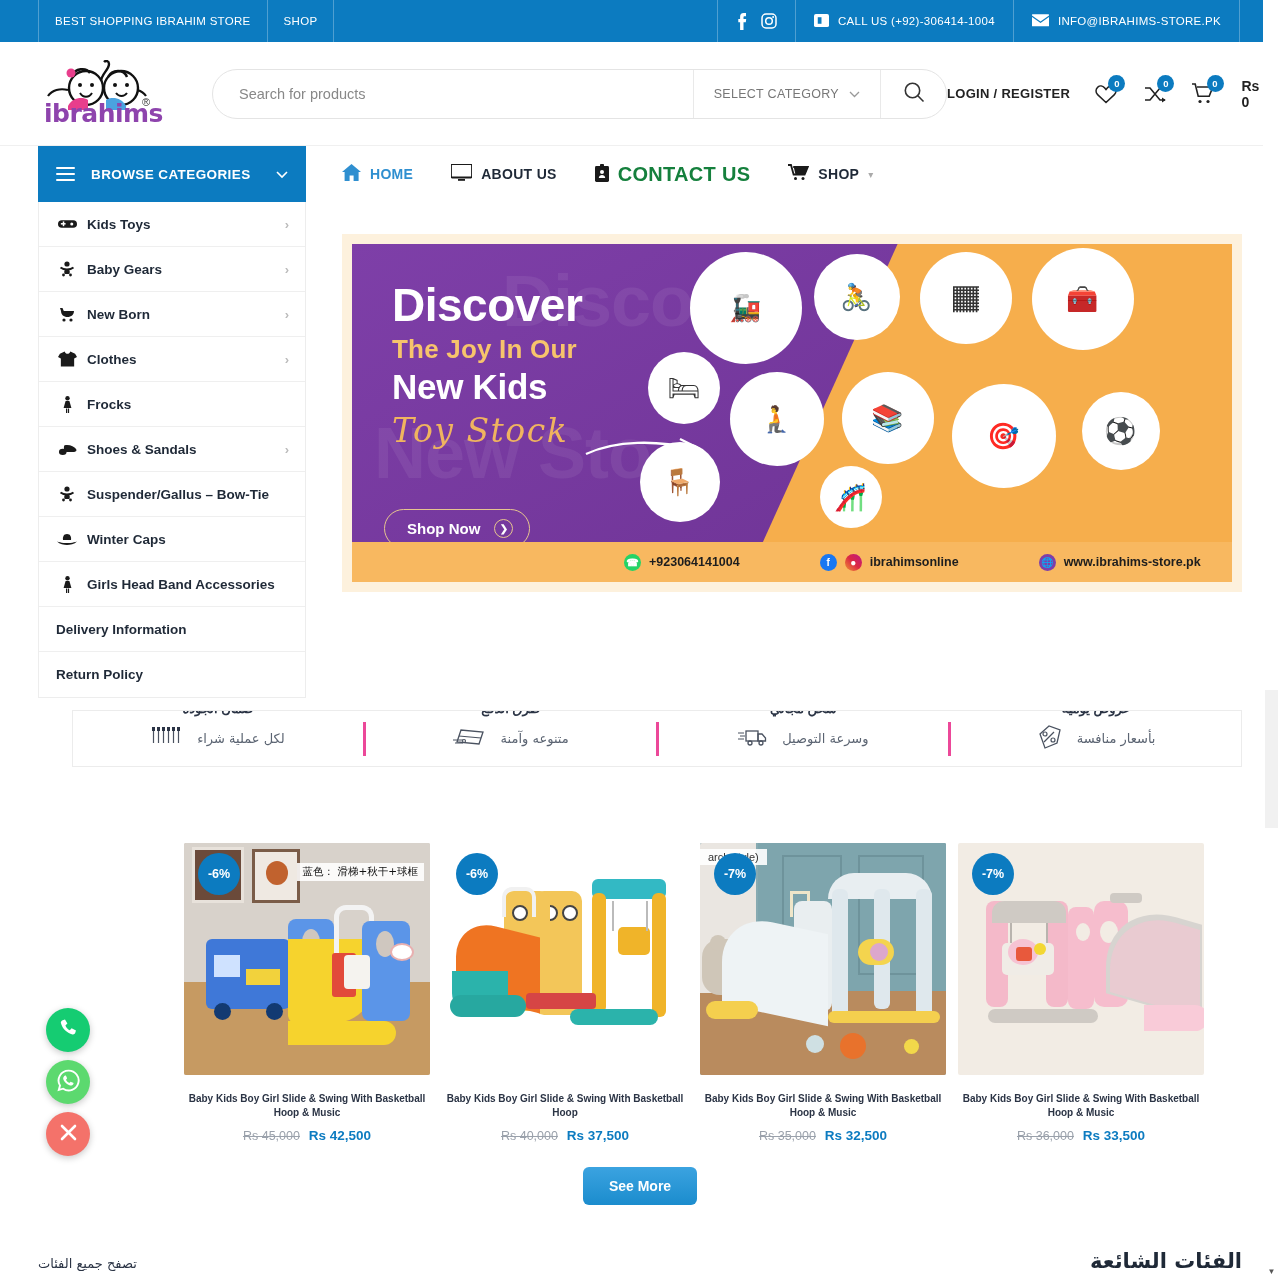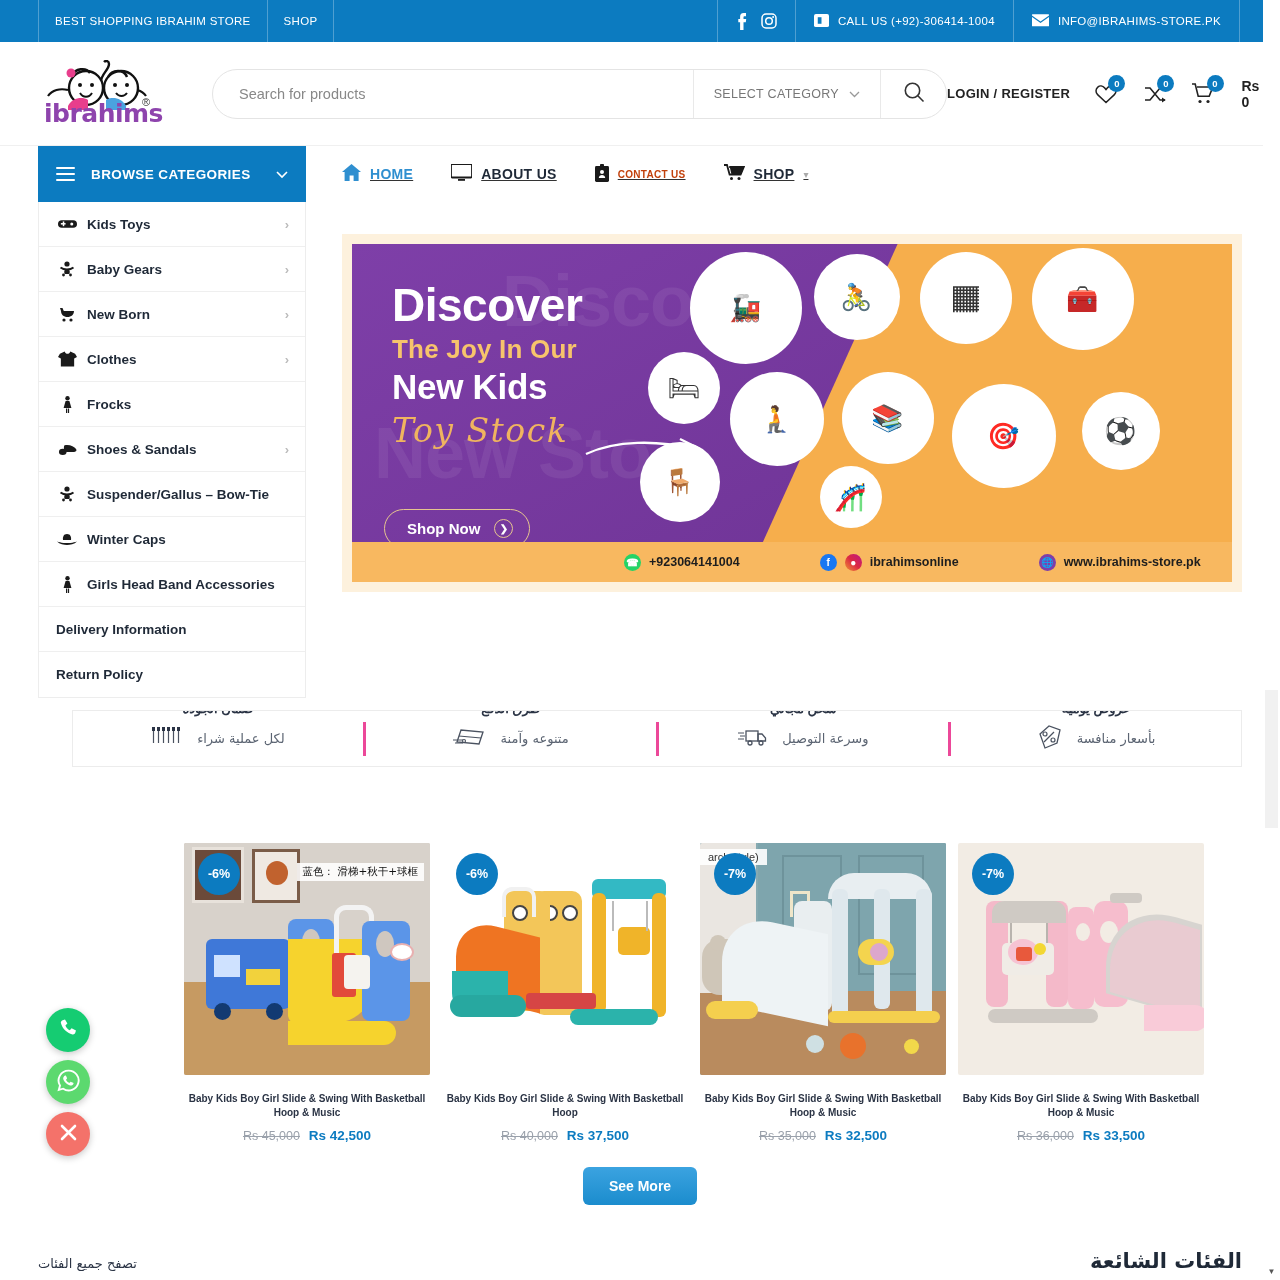--- a/index.html
+++ b/index.html
@@ -134,21 +134,21 @@
     padding: 0 16px 0 17px;
     border-bottom: 1px solid #efefef;
     font-size: 13.5px; color: #1f2937; font-weight: 600;
     cursor: pointer;
   }
   .cat-item:last-child { border-bottom: 0; }
   .cat-ic { width: 22px; display:inline-flex; align-items:center; justify-content:center; margin-right: 9px; flex:none; }
   .cat-arrow { margin-left: auto; color: #bbb; font-size: 13px; }
 
   
-  .main { flex: 1; padding-left: 36px; text-decoration: underline; }
+  .main { flex: 1; padding-left: 36px; }
   .banner {
     margin-top: 32px;
     height: 358px;
     background: #fdf1dd;
     padding: 10px;
     overflow: hidden;
   }
   .banner-inner { position: relative; width: 100%; height: 100%; overflow:hidden; background: #f6ae4c; }
   .banner-left {
     position:absolute; left:0; top:0; bottom:0; width: 62%;
@@ -561,21 +561,21 @@
       </div>
       <div style="display:flex;align-items:center;gap:9px;cursor:pointer;">
         <span>
           <svg width="14" height="18" viewBox="0 0 14 18">
               <rect x="0" y="2" width="14" height="16" rx="1.4" fill="#1a1a1a"></rect>
               <rect x="5" y="0" width="4" height="3.4" rx=".8" fill="#1a1a1a"></rect>
               <circle cx="7" cy="8" r="2" fill="#fff"></circle>
               <path d="M3.8 14c0-2 1.6-3 3.2-3s3.2 1 3.2 3z" fill="#fff"></path>
             </svg>
         </span>
-        <span style="font-size:10px;font-weight:600;color:#c2410c;letter-spacing:.3px;">CONTACT US</span>
+        <span style="font-size:20px;font-weight:600;color:#15803d;letter-spacing:.3px;">CONTACT US</span>
       </div>
       <div style="display:flex;align-items:center;gap:9px;cursor:pointer;">
         <span>
           <svg width="21" height="17" viewBox="0 0 21 17">
               <path d="M0 1h3l2.6 9.5h11L19.8 3H5.2" fill="none" stroke="#1a1a1a" stroke-width="1.8"></path>
               <path d="M5.8 3.6h13.6L17.6 10H7.4z" fill="#1a1a1a"></path>
               <circle cx="7.5" cy="14.6" r="1.5" fill="#1a1a1a"></circle>
               <circle cx="15" cy="14.6" r="1.5" fill="#1a1a1a"></circle>
             </svg>
         </span>

